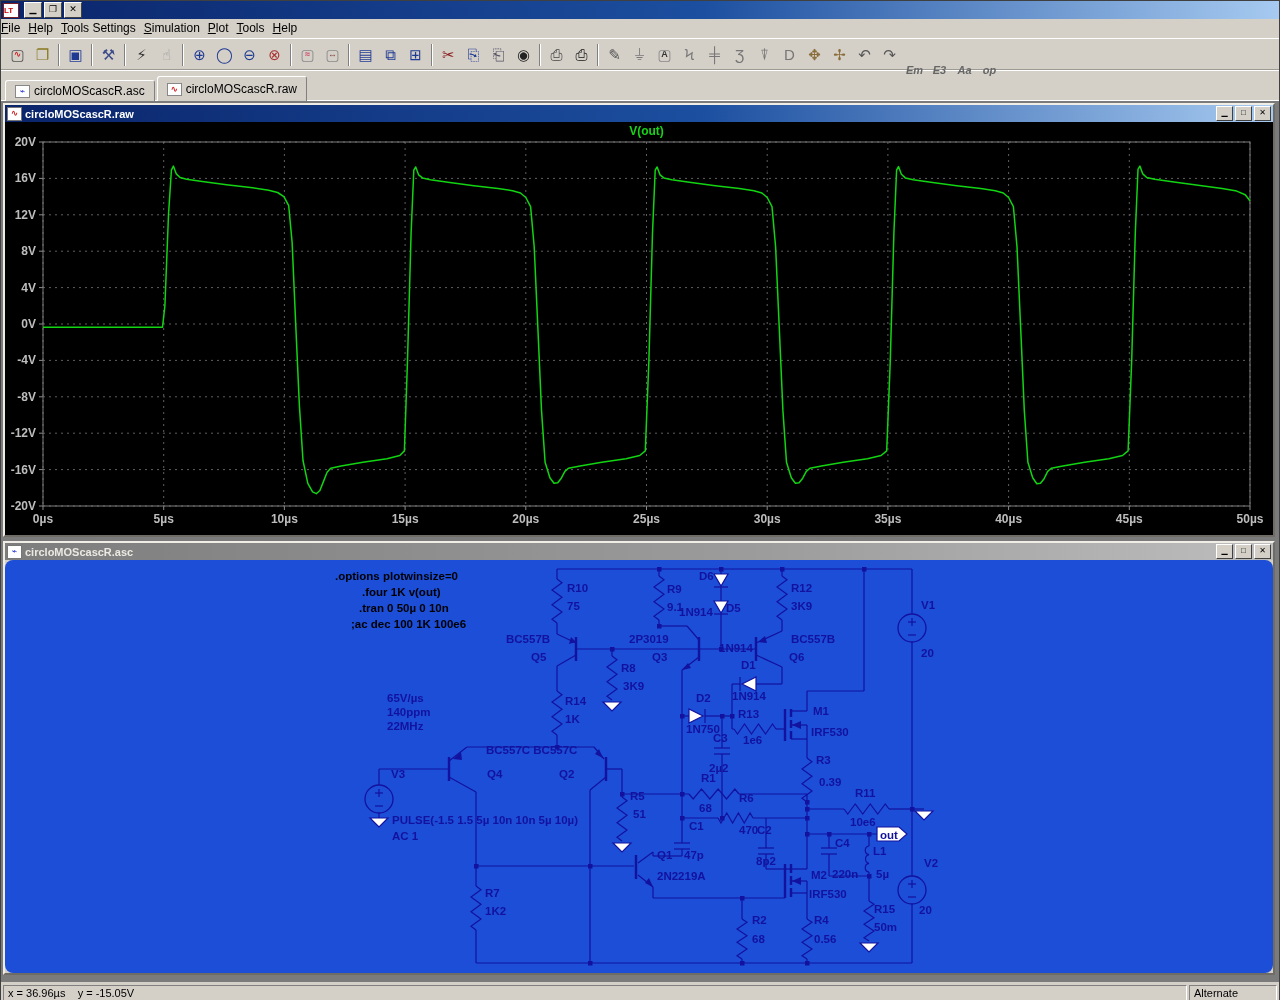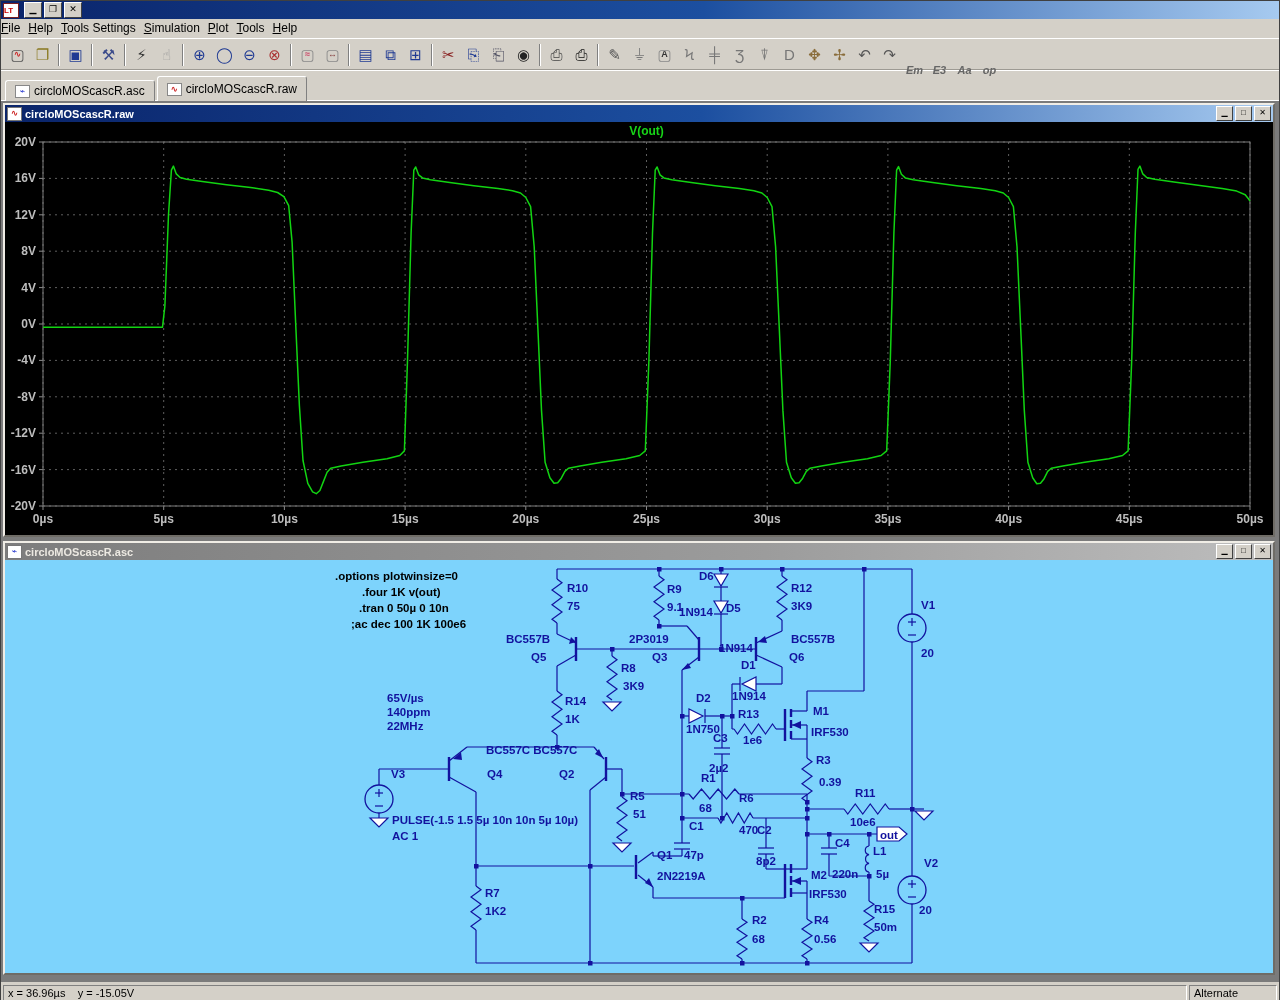--- a/index.html
+++ b/index.html
@@ -48,21 +48,21 @@
   .child.asc{top:440px;height:430px;}
   .cw-titlebar{height:17px;display:flex;align-items:center;padding:0 2px;font-size:11px;font-weight:bold;color:#fff;}
   .cw-titlebar.active{background:linear-gradient(90deg,#0a246a 0%,#1c4fa0 55%,#a6caf0 100%);}
   .cw-titlebar.inactive{background:linear-gradient(90deg,#7d7d7d 0%,#9c9c9c 60%,#bdbdbd 100%);color:#ece9e2;}
   .cw-icon{width:13px;height:12px;background:#fff;border:1px solid #777;font-size:9px;line-height:11px;
     text-align:center;font-weight:bold;margin-right:3px;}
   .cw-title{flex:1;white-space:nowrap;}
   .cw-btn{width:15px;height:13px;background:#d4d0c8;border:1px solid;border-color:#fff #404040 #404040 #fff;
     font-size:8px;line-height:11px;text-align:center;margin-left:2px;color:#000;font-weight:bold;}
   .plot-area{height:413px;background:#000;}
-  .schem-area{height:413px;background:#7dd3fc;}
+  .schem-area{height:413px;background:#1d4ed8;border-radius:8px;}
   svg{display:block;}
 
   
   .statusbar{height:23px;background:#d4d0c8;display:flex;align-items:center;padding:2px 2px 2px 2px;gap:2px;flex:0 0 auto;}
   .sb-panel{height:17px;border:1px solid;border-color:#808080 #fff #fff #808080;font-size:11px;
     padding:1px 4px;color:#000;white-space:pre;}
   .sb-left{flex:1;}
   .sb-right{width:78px;}
 </style>
 </head>

